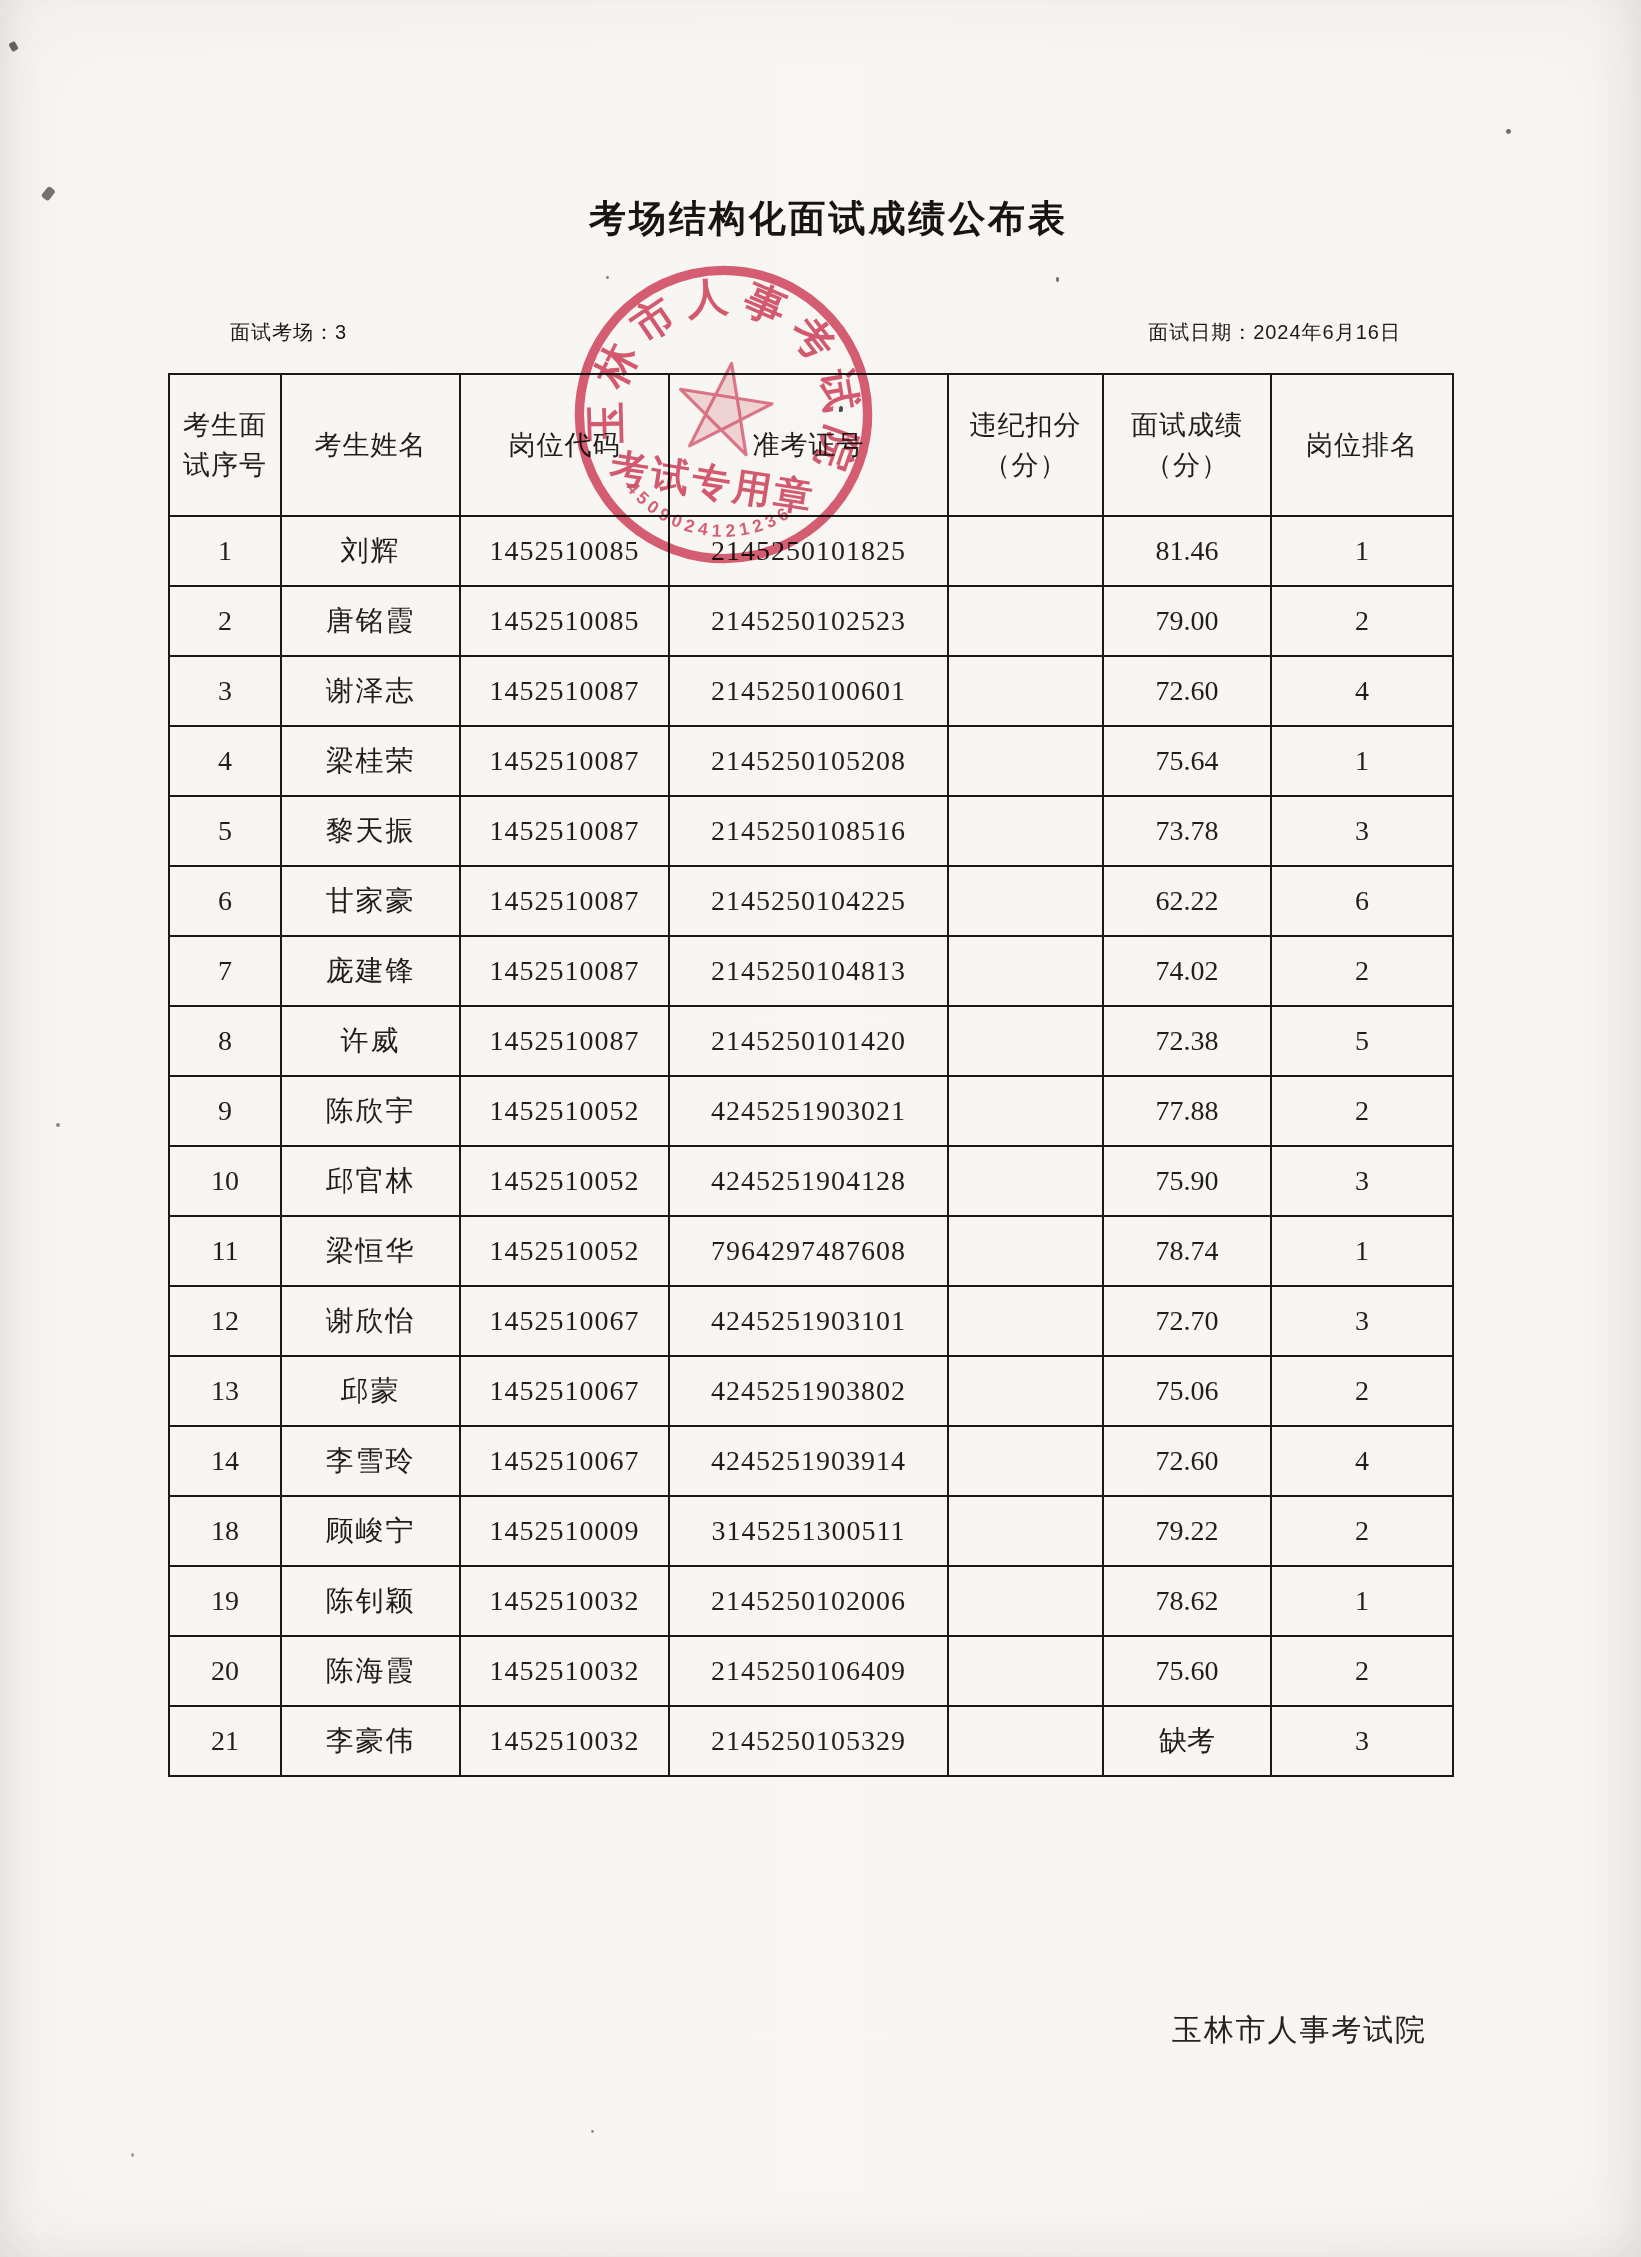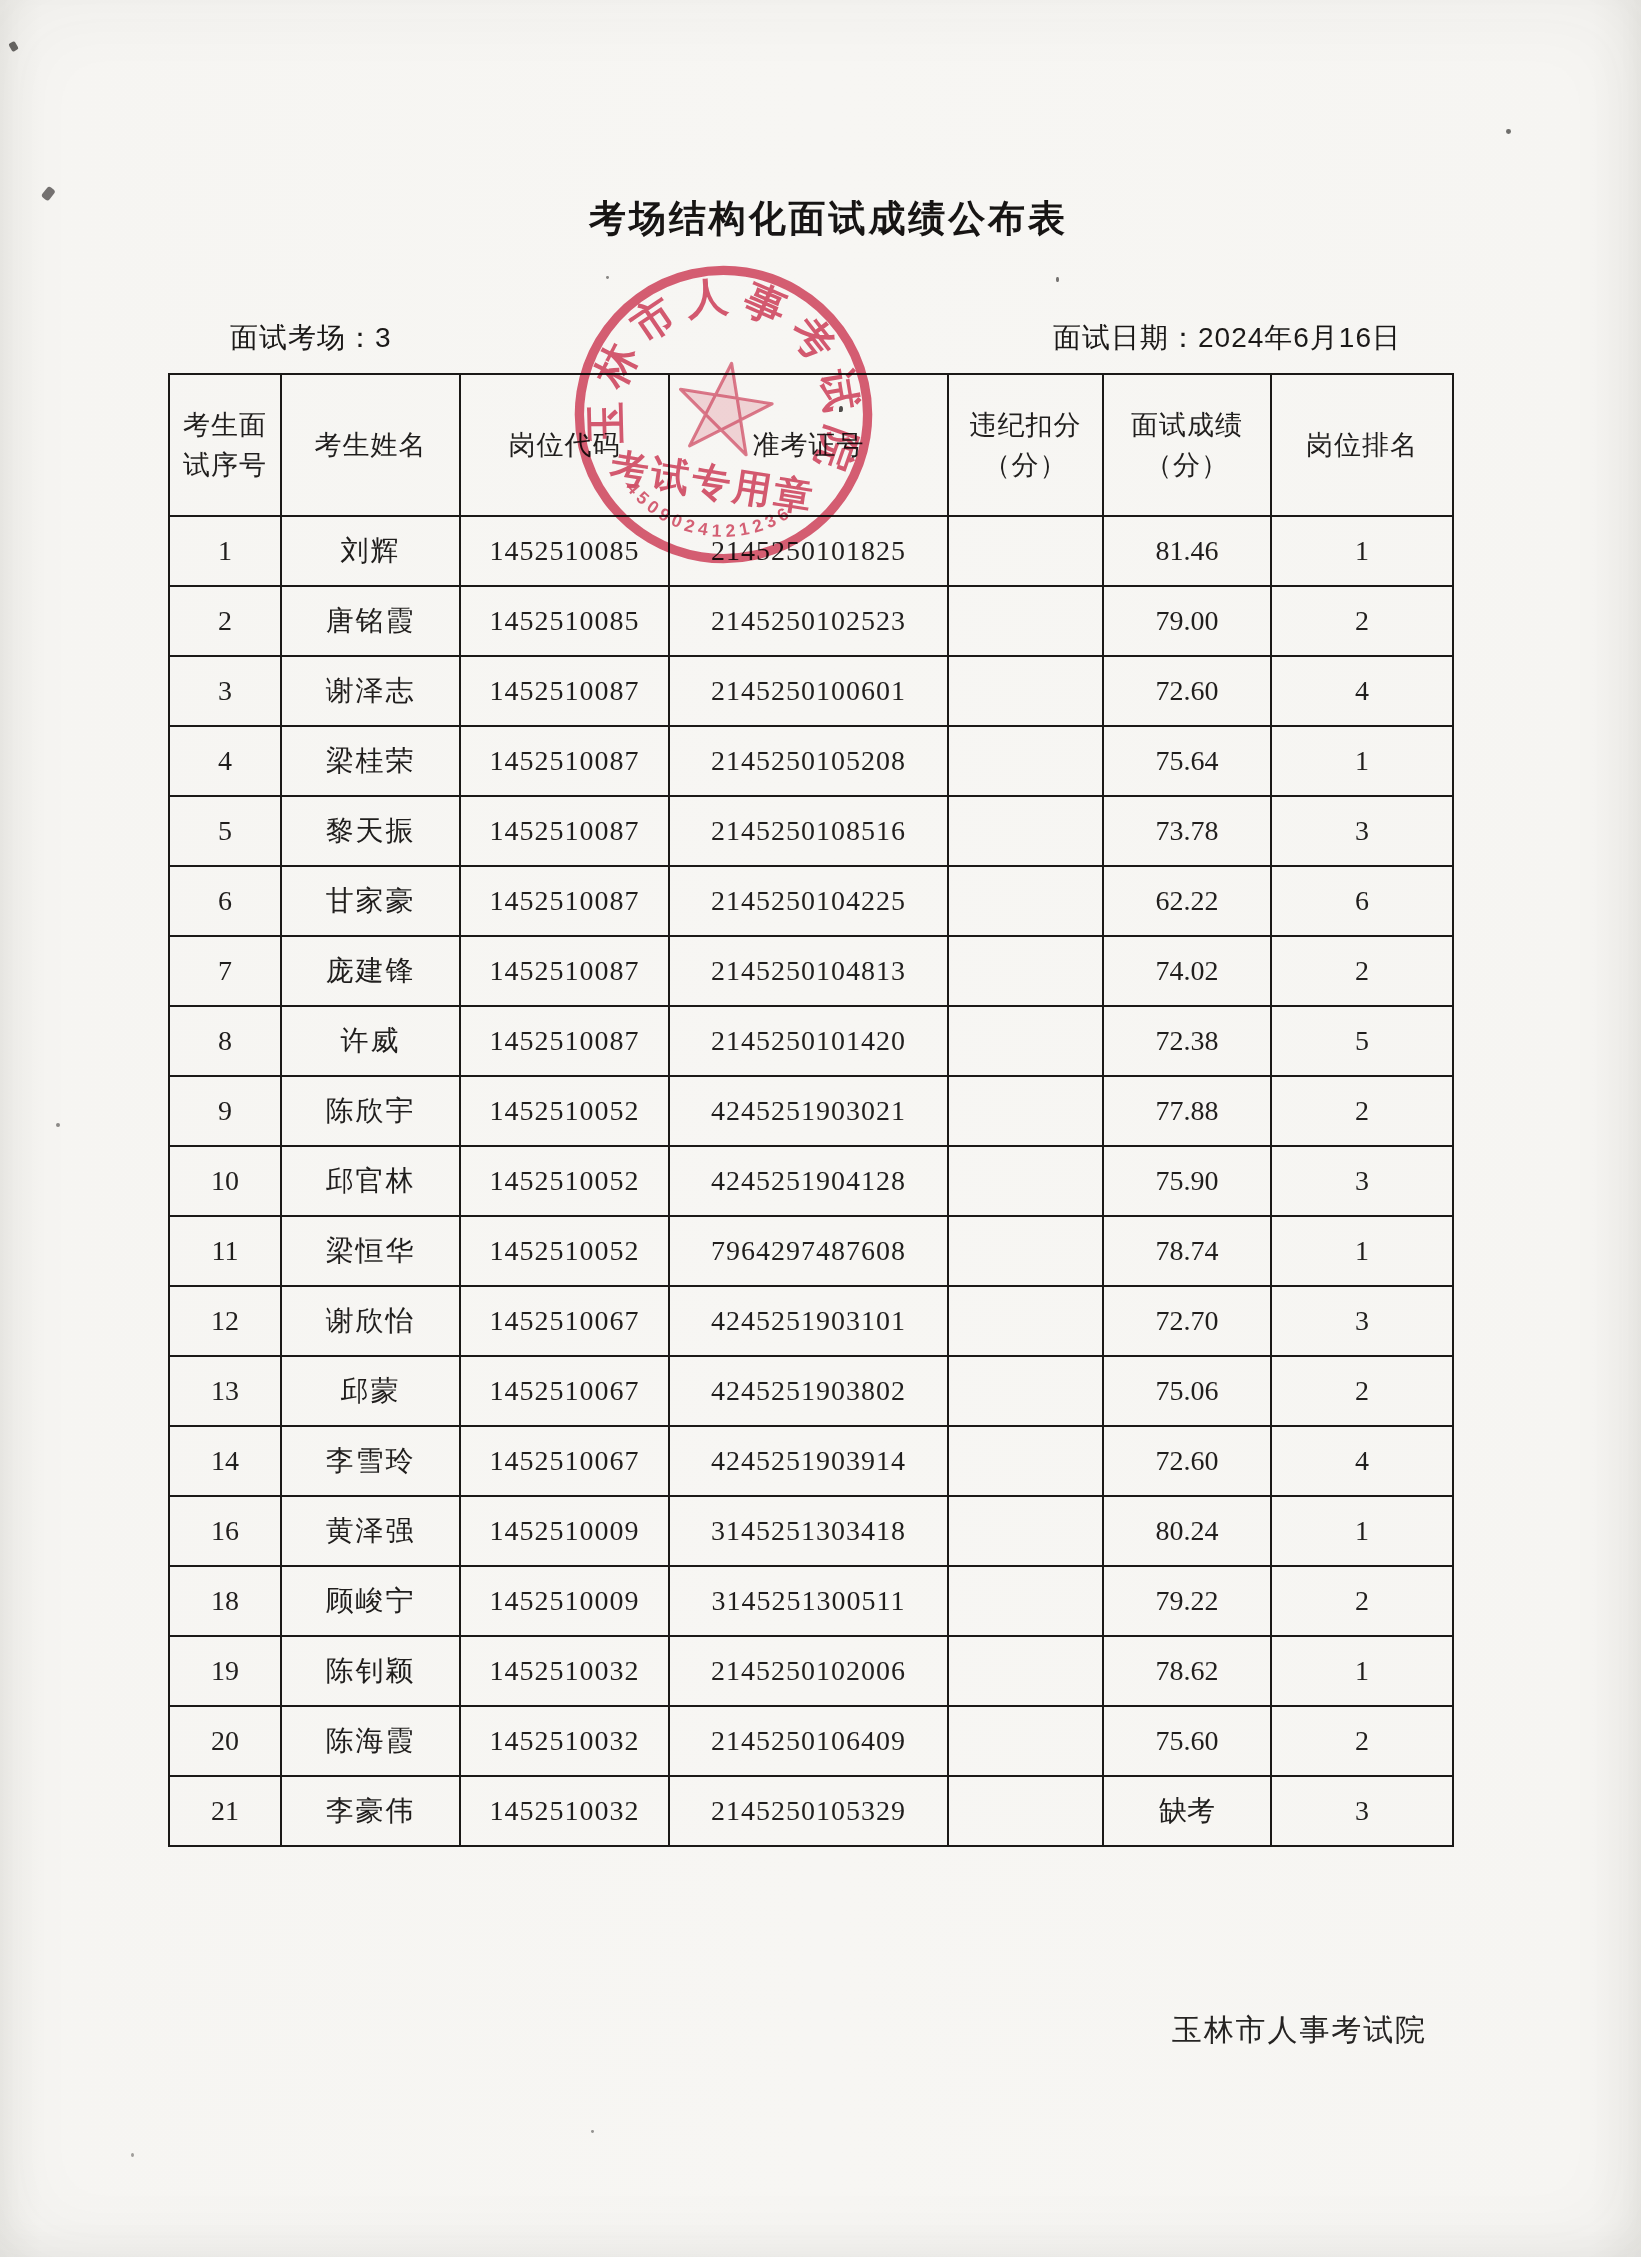--- a/index.html
+++ b/index.html
@@ -20,21 +20,21 @@
     position:absolute;top:194px;left:8px;width:100%;
     text-align:center;
     font-family:"Liberation Sans","DejaVu Sans",sans-serif;
     font-weight:bold;font-size:37px;letter-spacing:2.9px;
     color:#171514;
   }
   .meta{
     position:absolute;top:319px;left:168px;width:1283px;
     display:flex;justify-content:space-between;align-items:center;
     font-family:"Liberation Sans","DejaVu Sans",sans-serif;
-    font-size:28px;color:#1b1918;
+    font-size:20px;color:#1b1918;
   }
   .meta .left{margin-left:62px;letter-spacing:1px;}
   .meta .right{margin-right:50px;letter-spacing:1px;}
   table.score{
     position:absolute;left:168px;top:373px;width:1283px;
     border-collapse:collapse;table-layout:fixed;
     background:transparent;
   }
   table.score th,table.score td{
     border:2.9px solid #1b1917;
@@ -226,29 +226,20 @@
         <tr>
           <td class="c0">14</td>
           <td class="c1">李雪玲</td>
           <td class="c2">1452510067</td>
           <td class="c3">4245251903914</td>
           <td class="c4"></td>
           <td class="c5">72.60</td>
           <td class="c6">4</td>
         </tr>
         <tr>
-          <td class="c0">16</td>
-          <td class="c1">黄泽强</td>
-          <td class="c2">1452510009</td>
-          <td class="c3">3145251303418</td>
-          <td class="c4"></td>
-          <td class="c5">80.24</td>
-          <td class="c6">1</td>
-        </tr>
-        <tr>
           <td class="c0">18</td>
           <td class="c1">顾峻宁</td>
           <td class="c2">1452510009</td>
           <td class="c3">3145251300511</td>
           <td class="c4"></td>
           <td class="c5">79.22</td>
           <td class="c6">2</td>
         </tr>
         <tr>
           <td class="c0">19</td>

